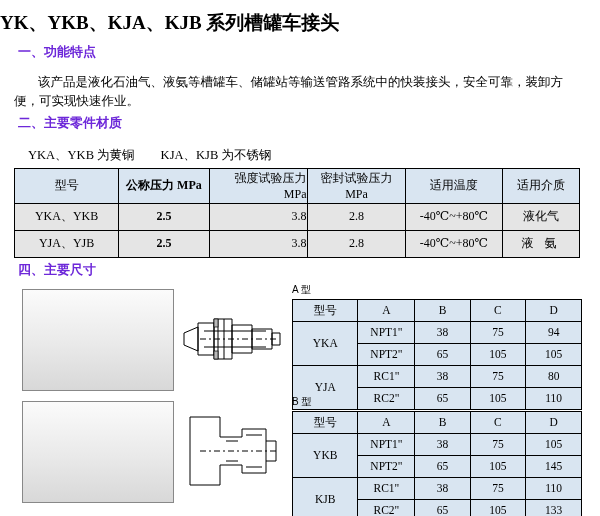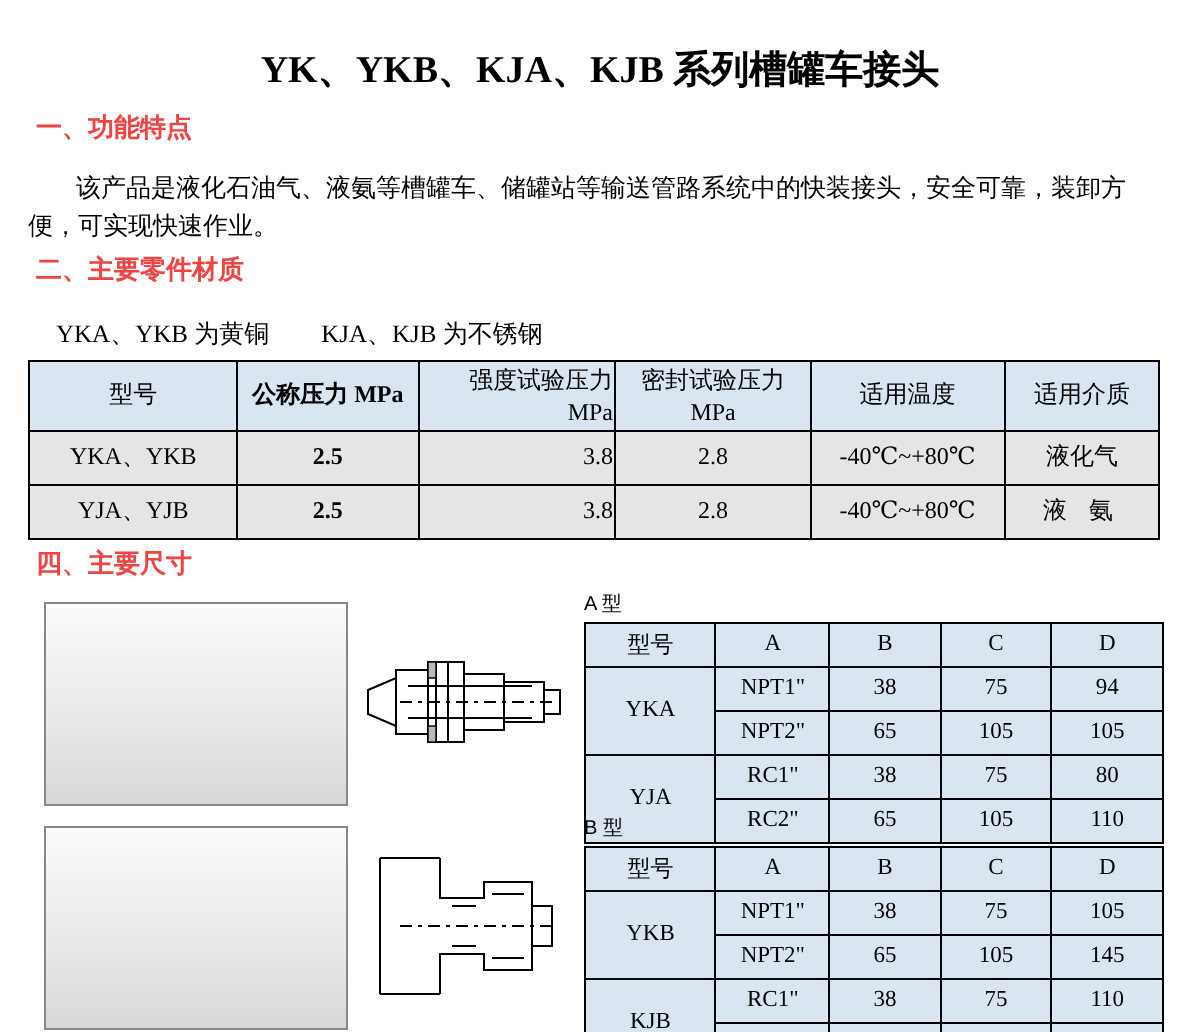--- a/index.html
+++ b/index.html
@@ -14,30 +14,30 @@
     color: #000000;
     overflow: hidden;
     position: relative;
   }
   .page {
     position: relative;
     width: 600px;
     height: 516px;
   }
   .title {
-    text-align: center;
+    text-align: left;
     font-size: 19px;
     font-weight: bold;
     letter-spacing: 0px;
-    padding-top: 22px;
+    padding-top: 10px;
     padding-bottom: 4px;
     font-family: "Liberation Serif", "DejaVu Serif", serif;
   }
   .section-head {
-    color: #ef4444;
+    color: #6d28d9;
     font-weight: bold;
     font-size: 13px;
     margin: 3px 0 2px 18px;
   }
   .para {
     font-size: 12.5px;
     line-height: 1.5;
     margin: 12px 14px 0 14px;
     text-indent: 24px;
   }

